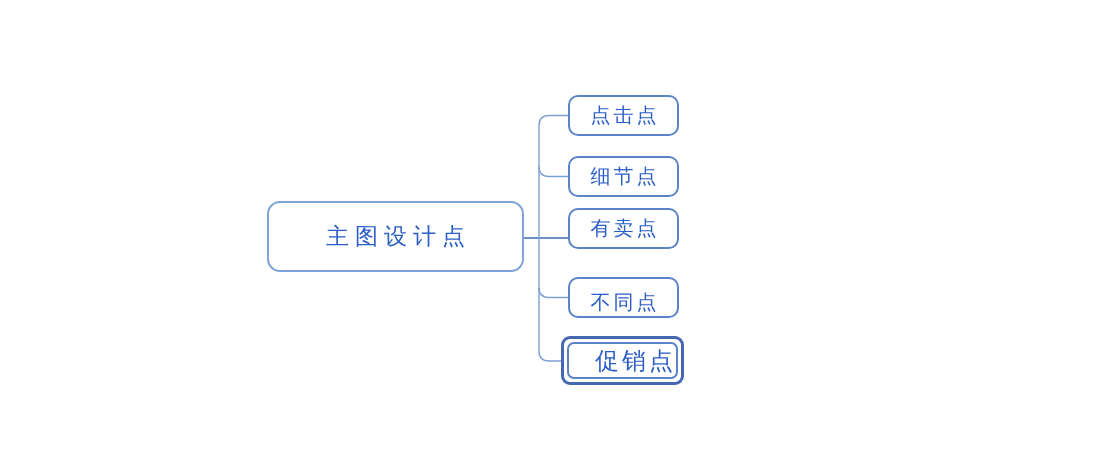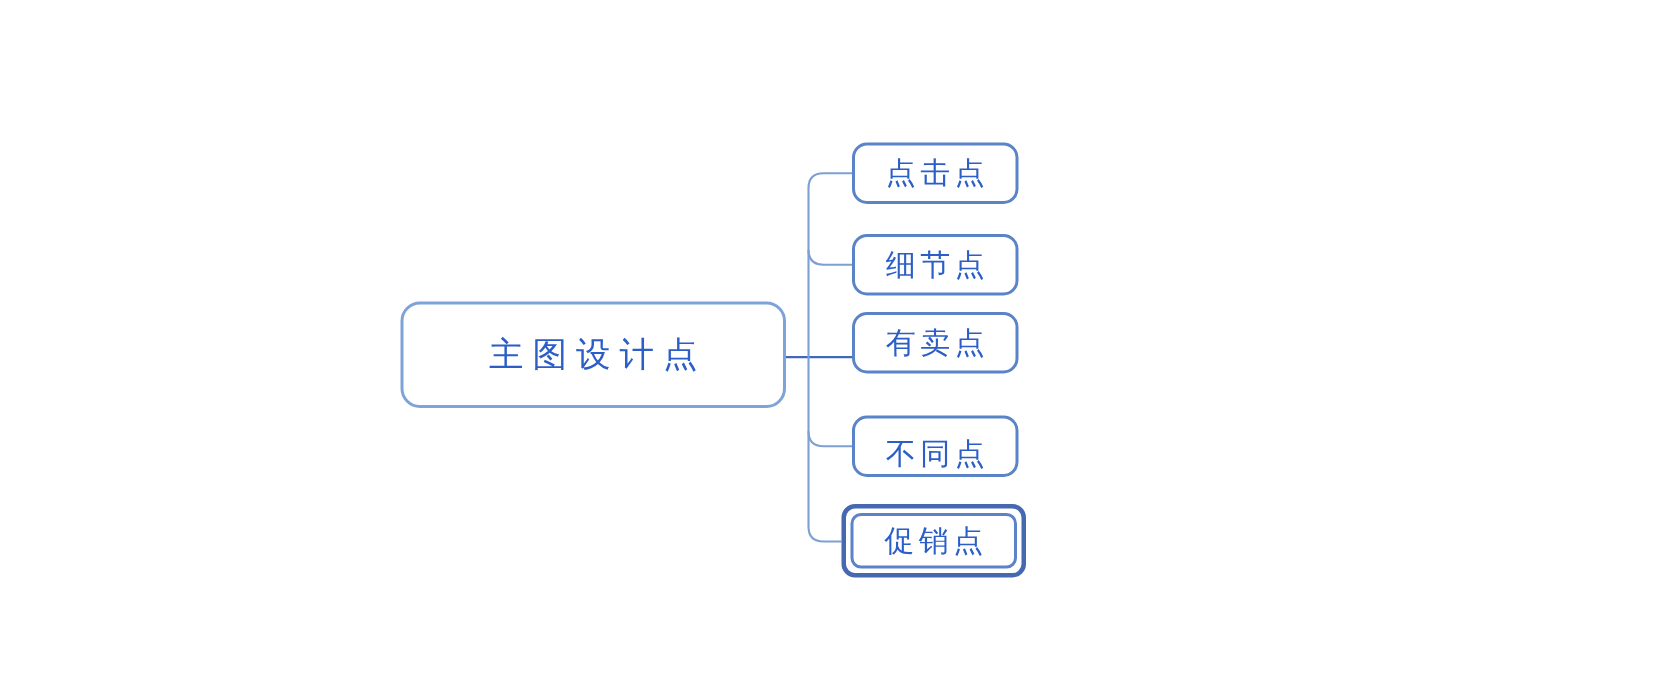--- a/index.html
+++ b/index.html
@@ -71,23 +71,24 @@
     display:flex;
     align-items:center;
     justify-content:center;
     background:#fff;
   }
   .selected-wrap .inner{
     position:static;
     width:111px;height:37px;
     border:2px solid var(--node-border);
     border-radius:7px;
-    font-size:20px;
+    font-size:24px;
     letter-spacing:3px;
     text-indent:3px;
+    justify-content:flex-end;
   }
 </style>
 </head>
 <body>
 
 <div class="canvas">
 
   <svg class="connectors" width="1103" height="462" viewBox="0 0 1103 462">
 
     <path d="M 523 238 H 568" fill="none" stroke="var(--connector-dark)" stroke-width="1.5"></path>

